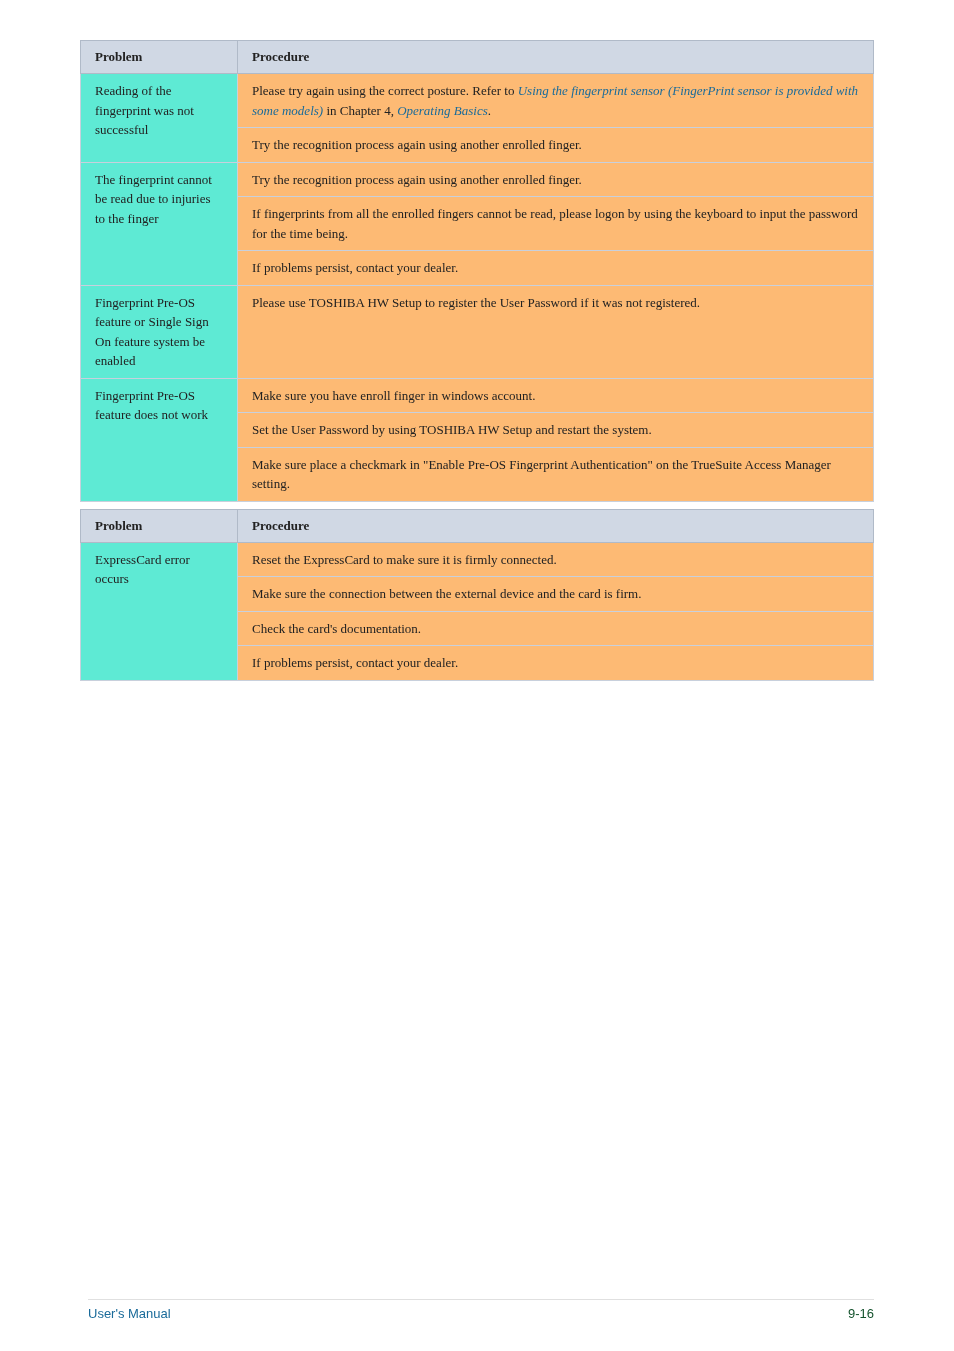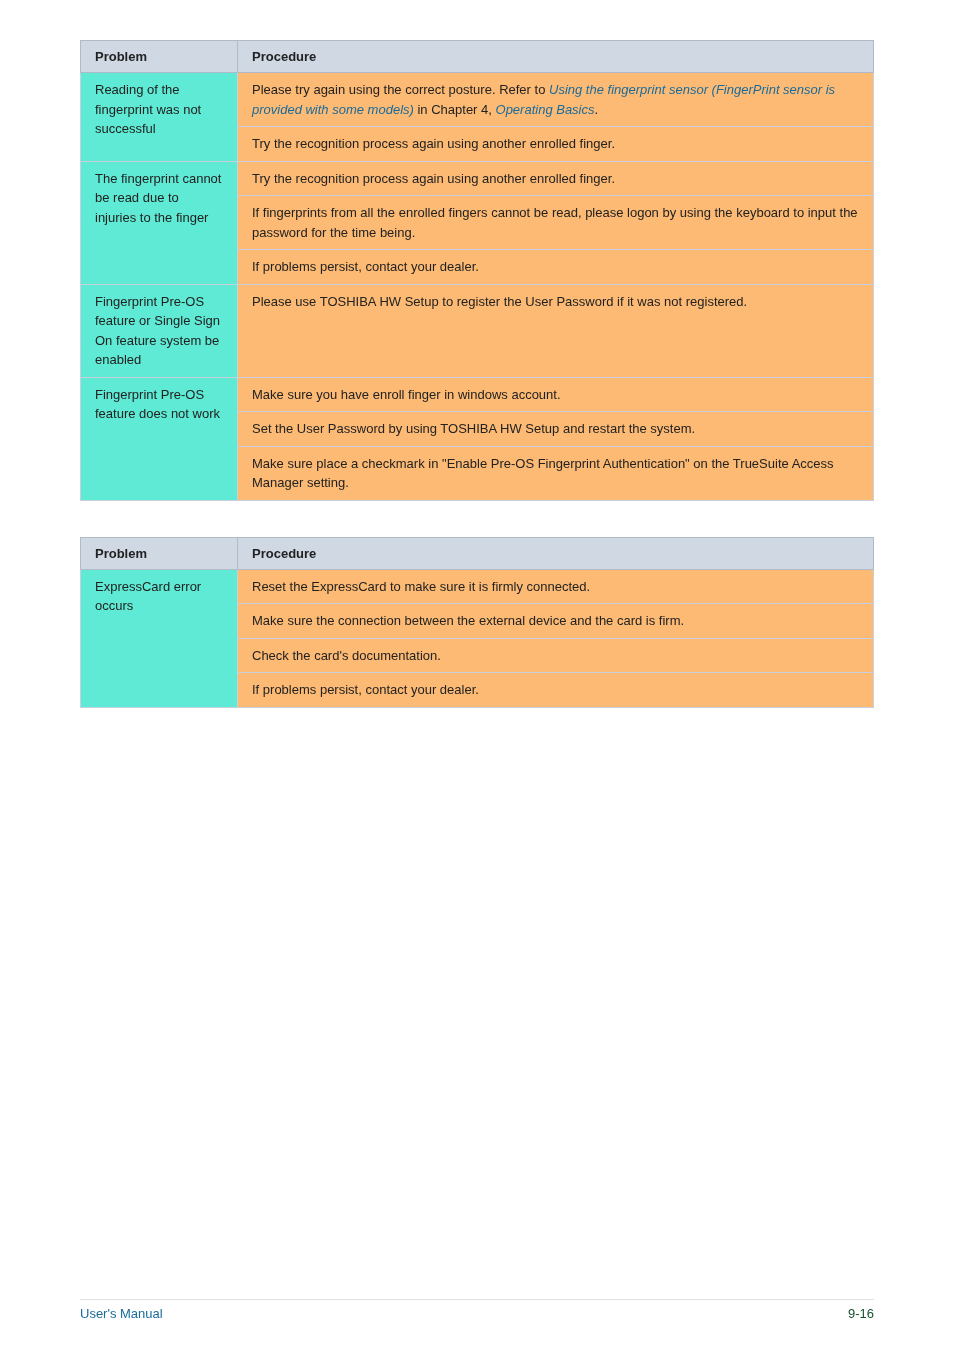--- a/index.html
+++ b/index.html
@@ -37,21 +37,22 @@
       font-size: 16px;
       font-weight: bold;
       margin-top: 28px;
       margin-bottom: 12px;
     }
 
     
     .trouble-table {
       width: 100%;
       border-collapse: collapse;
-      margin-bottom: 36px;
+      margin-bottom: 7px;
+      font-family: Liberation Serif, serif;
     }
 
     .trouble-table thead tr {
       background-color: #d0d8e4;
     }
 
     .trouble-table th {
       text-align: left;
       padding: 8px 14px;
       font-size: 13px;
@@ -86,21 +87,21 @@
 
     .intro-text {
       margin-bottom: 10px;
       font-size: 13px;
     }
 
     
     .page-footer {
       position: absolute;
       bottom: 30px;
-      left: 80px;
+      left: 88px;
       right: 80px;
       display: flex;
       justify-content: space-between;
       align-items: center;
       border-top: 1.5px solid #e0e0e0;
       padding-top: 6px;
     }
 
     .footer-left {
       color: #1a6b9a;

